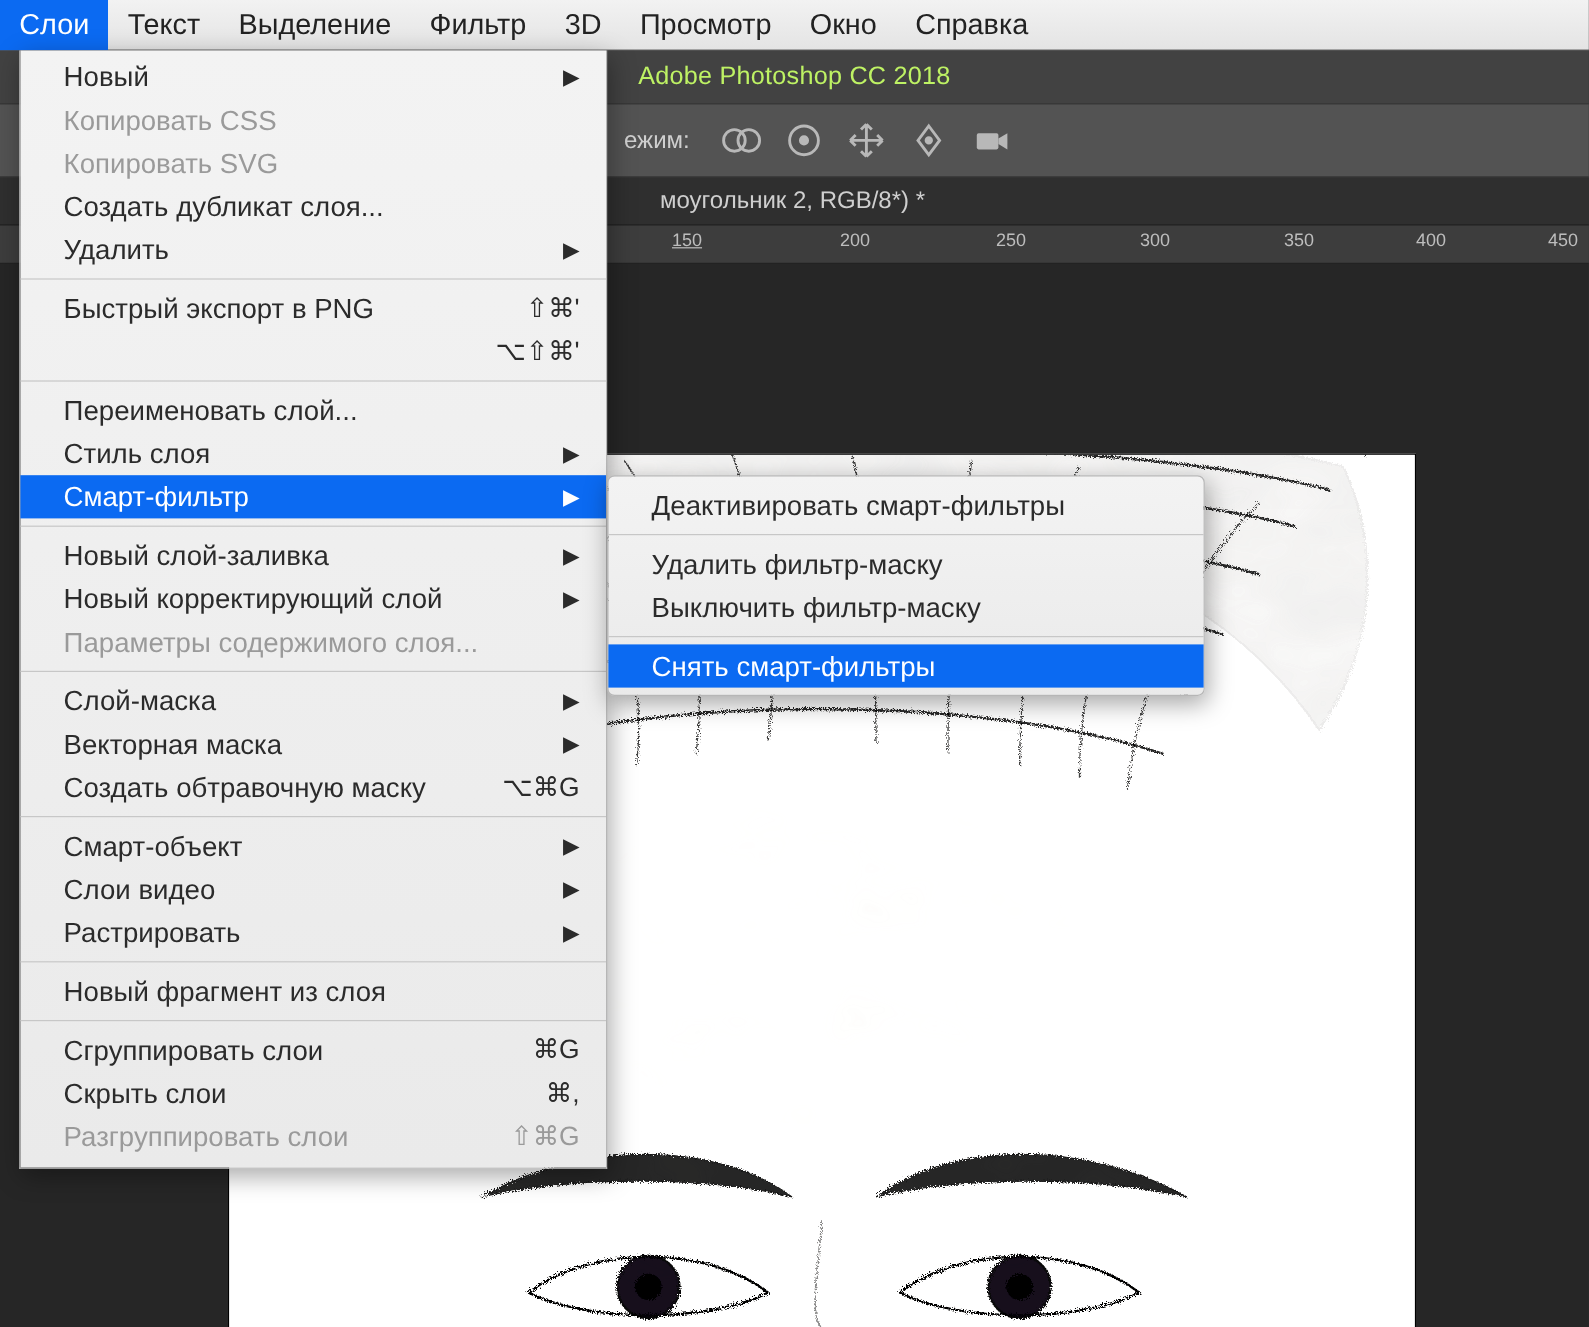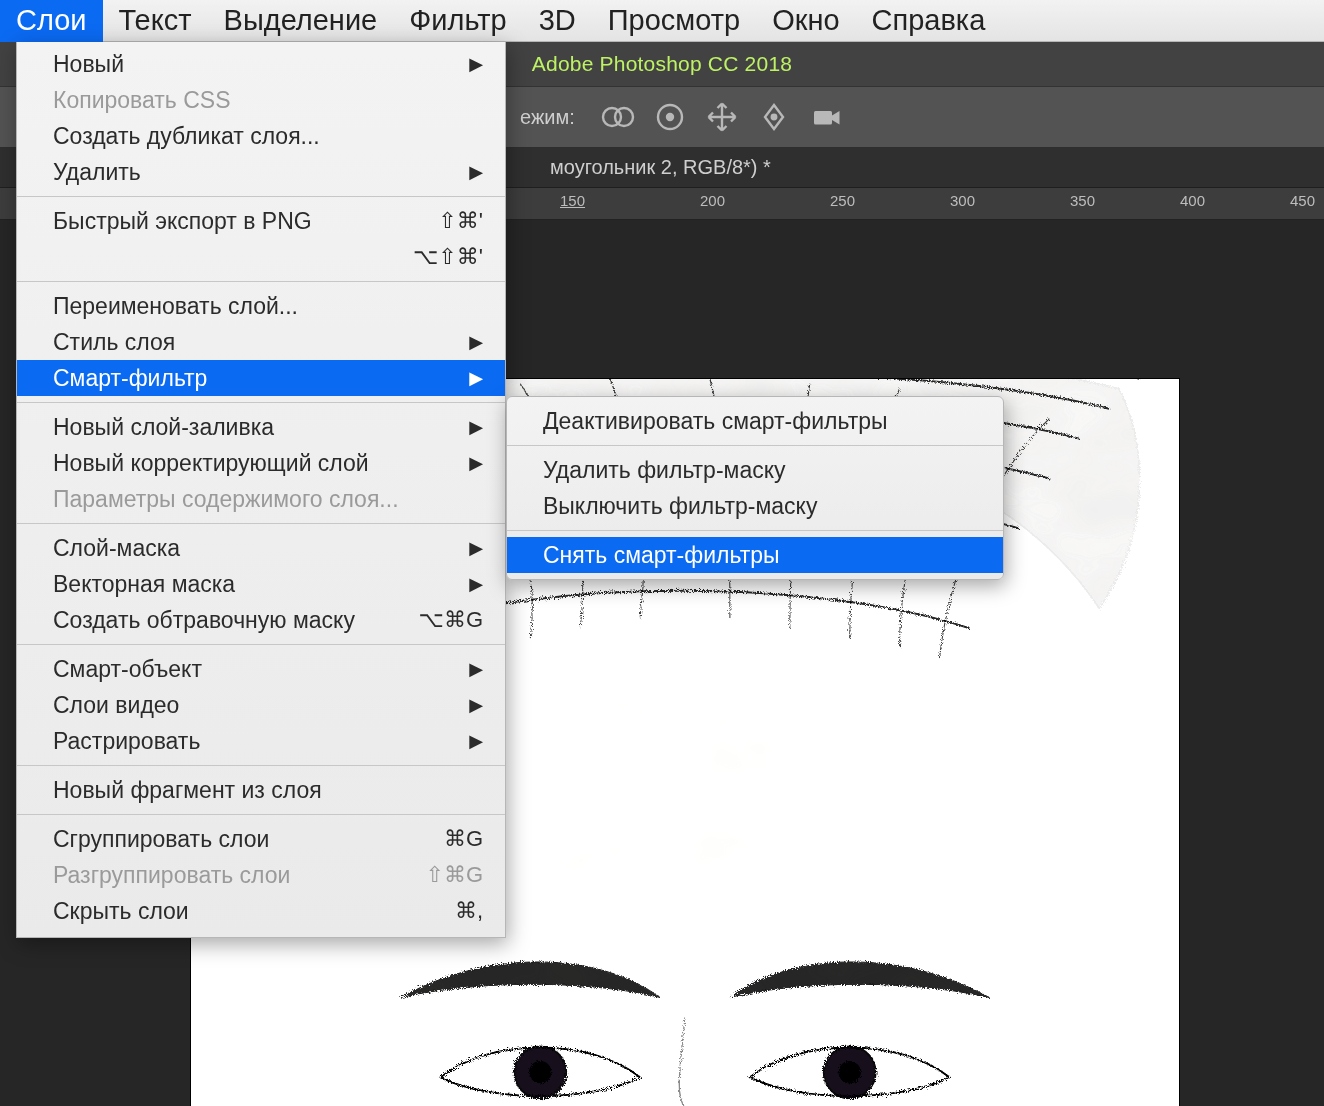--- a/index.html
+++ b/index.html
@@ -5,21 +5,21 @@
   * { margin: 0; padding: 0; box-sizing: border-box; }
   html, body { width: 1324px; height: 1106px; overflow: hidden; font-family: -apple-system, "Helvetica Neue", Arial, sans-serif; }
   body { background: #3a3a3a; }
 
   
   .mac-menubar {
     position: absolute; top: 0; left: 0; width: 1324px; height: 42px;
     background: linear-gradient(#f2f2f2, #e4e4e4);
     border-bottom: 1px solid #b6b6b6;
     display: flex; align-items: center;
-    font-size: 29px; color: #222;
+    font-size: 24px; color: #222;
   }
   .mac-menubar .menu-item { padding: 6px 16px; height: 42px; display:flex; align-items:center; }
   .mac-menubar .menu-item.active { background: #0b6af2; color: #fff; }
 
   
   .app-titlebar {
     position: absolute; top: 42px; left: 0; width: 1324px; height: 44px;
     background: #424242; color: #bef264; font-size: 21px;
     display: flex; align-items: center; justify-content: center;
   }
@@ -254,20 +254,23 @@
 </div>
 
 <div class="menu-dropdown">
   <div class="menu-row">
       <span>Новый</span>
       <span class="sub-arrow">▶</span>
     </div>
   <div class="menu-row disabled">
       <span>Копировать CSS</span>
     </div>
+  <div class="menu-row disabled">
+      <span>Копировать SVG</span>
+    </div>
   <div class="menu-row">
       <span>Создать дубликат слоя...</span>
     </div>
   <div class="menu-row">
       <span>Удалить</span>
       <span class="sub-arrow">▶</span>
     </div>
   <div class="menu-sep"></div>
   <div class="menu-row">
       <span>Быстрый экспорт в PNG</span>
@@ -327,29 +330,29 @@
       <span class="sub-arrow">▶</span>
     </div>
   <div class="menu-sep"></div>
   <div class="menu-row">
       <span>Новый фрагмент из слоя</span>
     </div>
   <div class="menu-sep"></div>
   <div class="menu-row">
       <span>Сгруппировать слои</span>
       <span class="shortcut">⌘G</span>
+    </div>
+  <div class="menu-row">
+      <span>Скрыть слои</span>
+      <span class="shortcut">⌘,</span>
     </div>
   <div class="menu-row disabled">
       <span>Разгруппировать слои</span>
       <span class="shortcut">⇧⌘G</span>
     </div>
-  <div class="menu-row">
-      <span>Скрыть слои</span>
-      <span class="shortcut">⌘,</span>
-    </div>
 </div>
 
 <div class="submenu">
   <div class="menu-row">
       <span>Деактивировать смарт-фильтры</span>
     </div>
   <div class="menu-sep"></div>
   <div class="menu-row">
       <span>Удалить фильтр-маску</span>
     </div>

